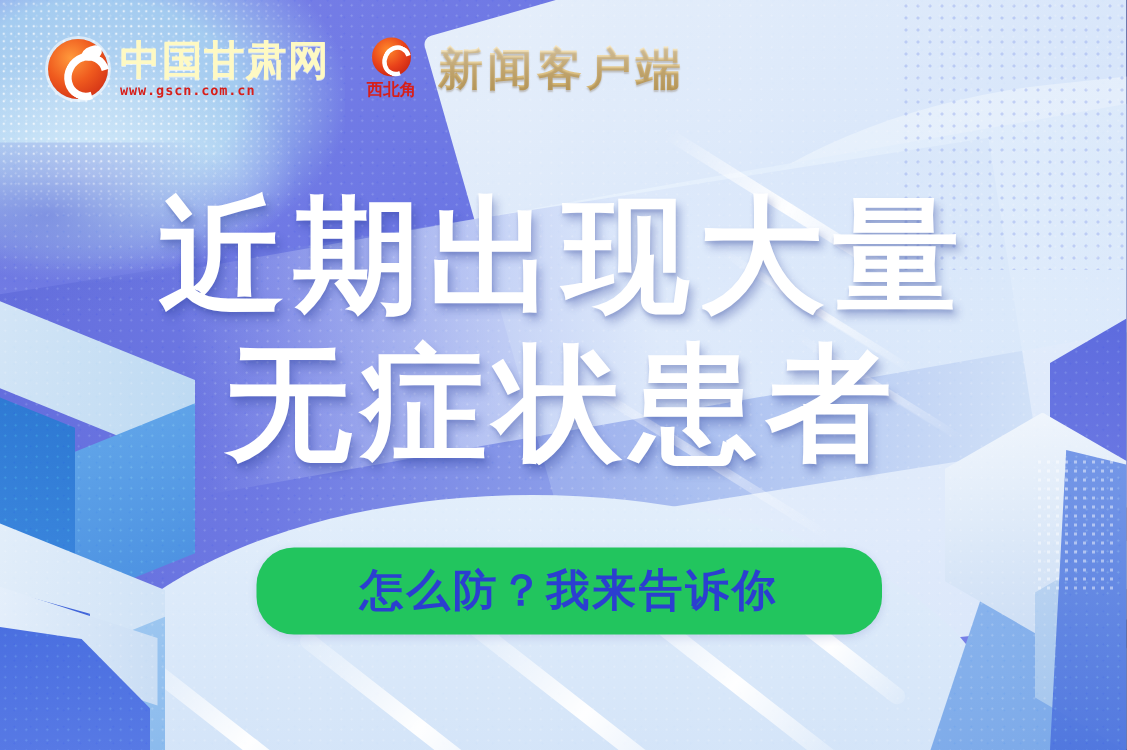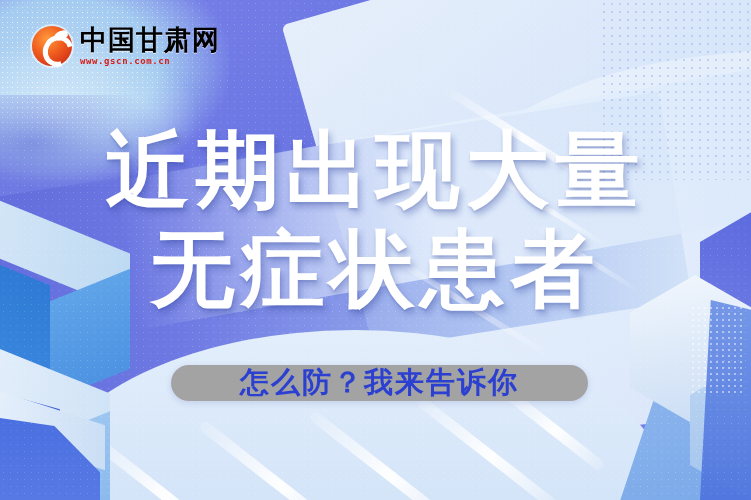--- a/index.html
+++ b/index.html
@@ -236,21 +236,21 @@
   .gs-mark::before{
     content:"";position:absolute;left:22px;top:5px;width:14px;height:9px;
     background:#fff;border-radius:60% 40% 50% 50%;
     transform:rotate(-18deg);
     z-index:2;
   }
 
   .gs-text{display:flex;flex-direction:column;line-height:1;}
   .gs-cn{
     font-family:Liberation Serif, serif;
-    font-size:27px;font-weight:bold;color:#000000;
+    font-size:27px;font-weight:bold;color:#fef9c3;
     letter-spacing:1px;
     text-shadow:0 1px 0 rgba(255,255,255,.6);
   }
   .gs-url{
     font-family:"DejaVu Sans Mono","Liberation Mono",monospace;
     font-size:9px;font-weight:bold;color:#d71f1a;
     letter-spacing:.6px;margin-top:3px;
   }
 
   .xbj-mark{
@@ -300,22 +300,22 @@
       3px 5px 6px rgba(40,60,150,.30),
       0 2px 2px rgba(40,60,150,.18);
     white-space:nowrap;
   }
   .hl-1{font-size:84px;}
   .hl-2{font-size:84px;margin-top:10px;text-align:center;}
 
   
   .pill{
     position:absolute;left:171px;top:365px;
-    width:417px;height:36px;
-    background:#a3a3a3;
+    width:417px;height:58px;
+    background:#22c55e;
     border-radius:25px;
     display:flex;align-items:center;justify-content:center;
     box-shadow:0 2px 6px rgba(60,70,160,.16);
   }
   .pill-text{
     font-family:"DejaVu Sans","Liberation Sans",sans-serif;
     font-size:29px;font-weight:bold;
     color:#2b3fd0;
     letter-spacing:2px;
     white-space:nowrap;
@@ -389,20 +389,27 @@
   <div class="header">
 
     <div class="logo-group">
       <div class="gs-mark"></div>
       <div class="gs-text">
         <div class="gs-cn">中国甘肃网</div>
         <div class="gs-url">www.gscn.com.cn</div>
       </div>
     </div>
 
+    <div class="logo-group">
+      <div class="xbj-mark">
+        <div class="xbj-swirl"></div>
+        <div class="xbj-label">西北角</div>
+      </div>
+      <div class="app-name">新闻客户端</div>
+    </div>
 
   </div>
 
   <div class="headline">
     <div class="hl-line hl-1">近期出现大量</div>
     <div class="hl-line hl-2">无症状患者</div>
   </div>
 
   <div class="pill">
     <span class="pill-text">怎么防？我来告诉你</span>

